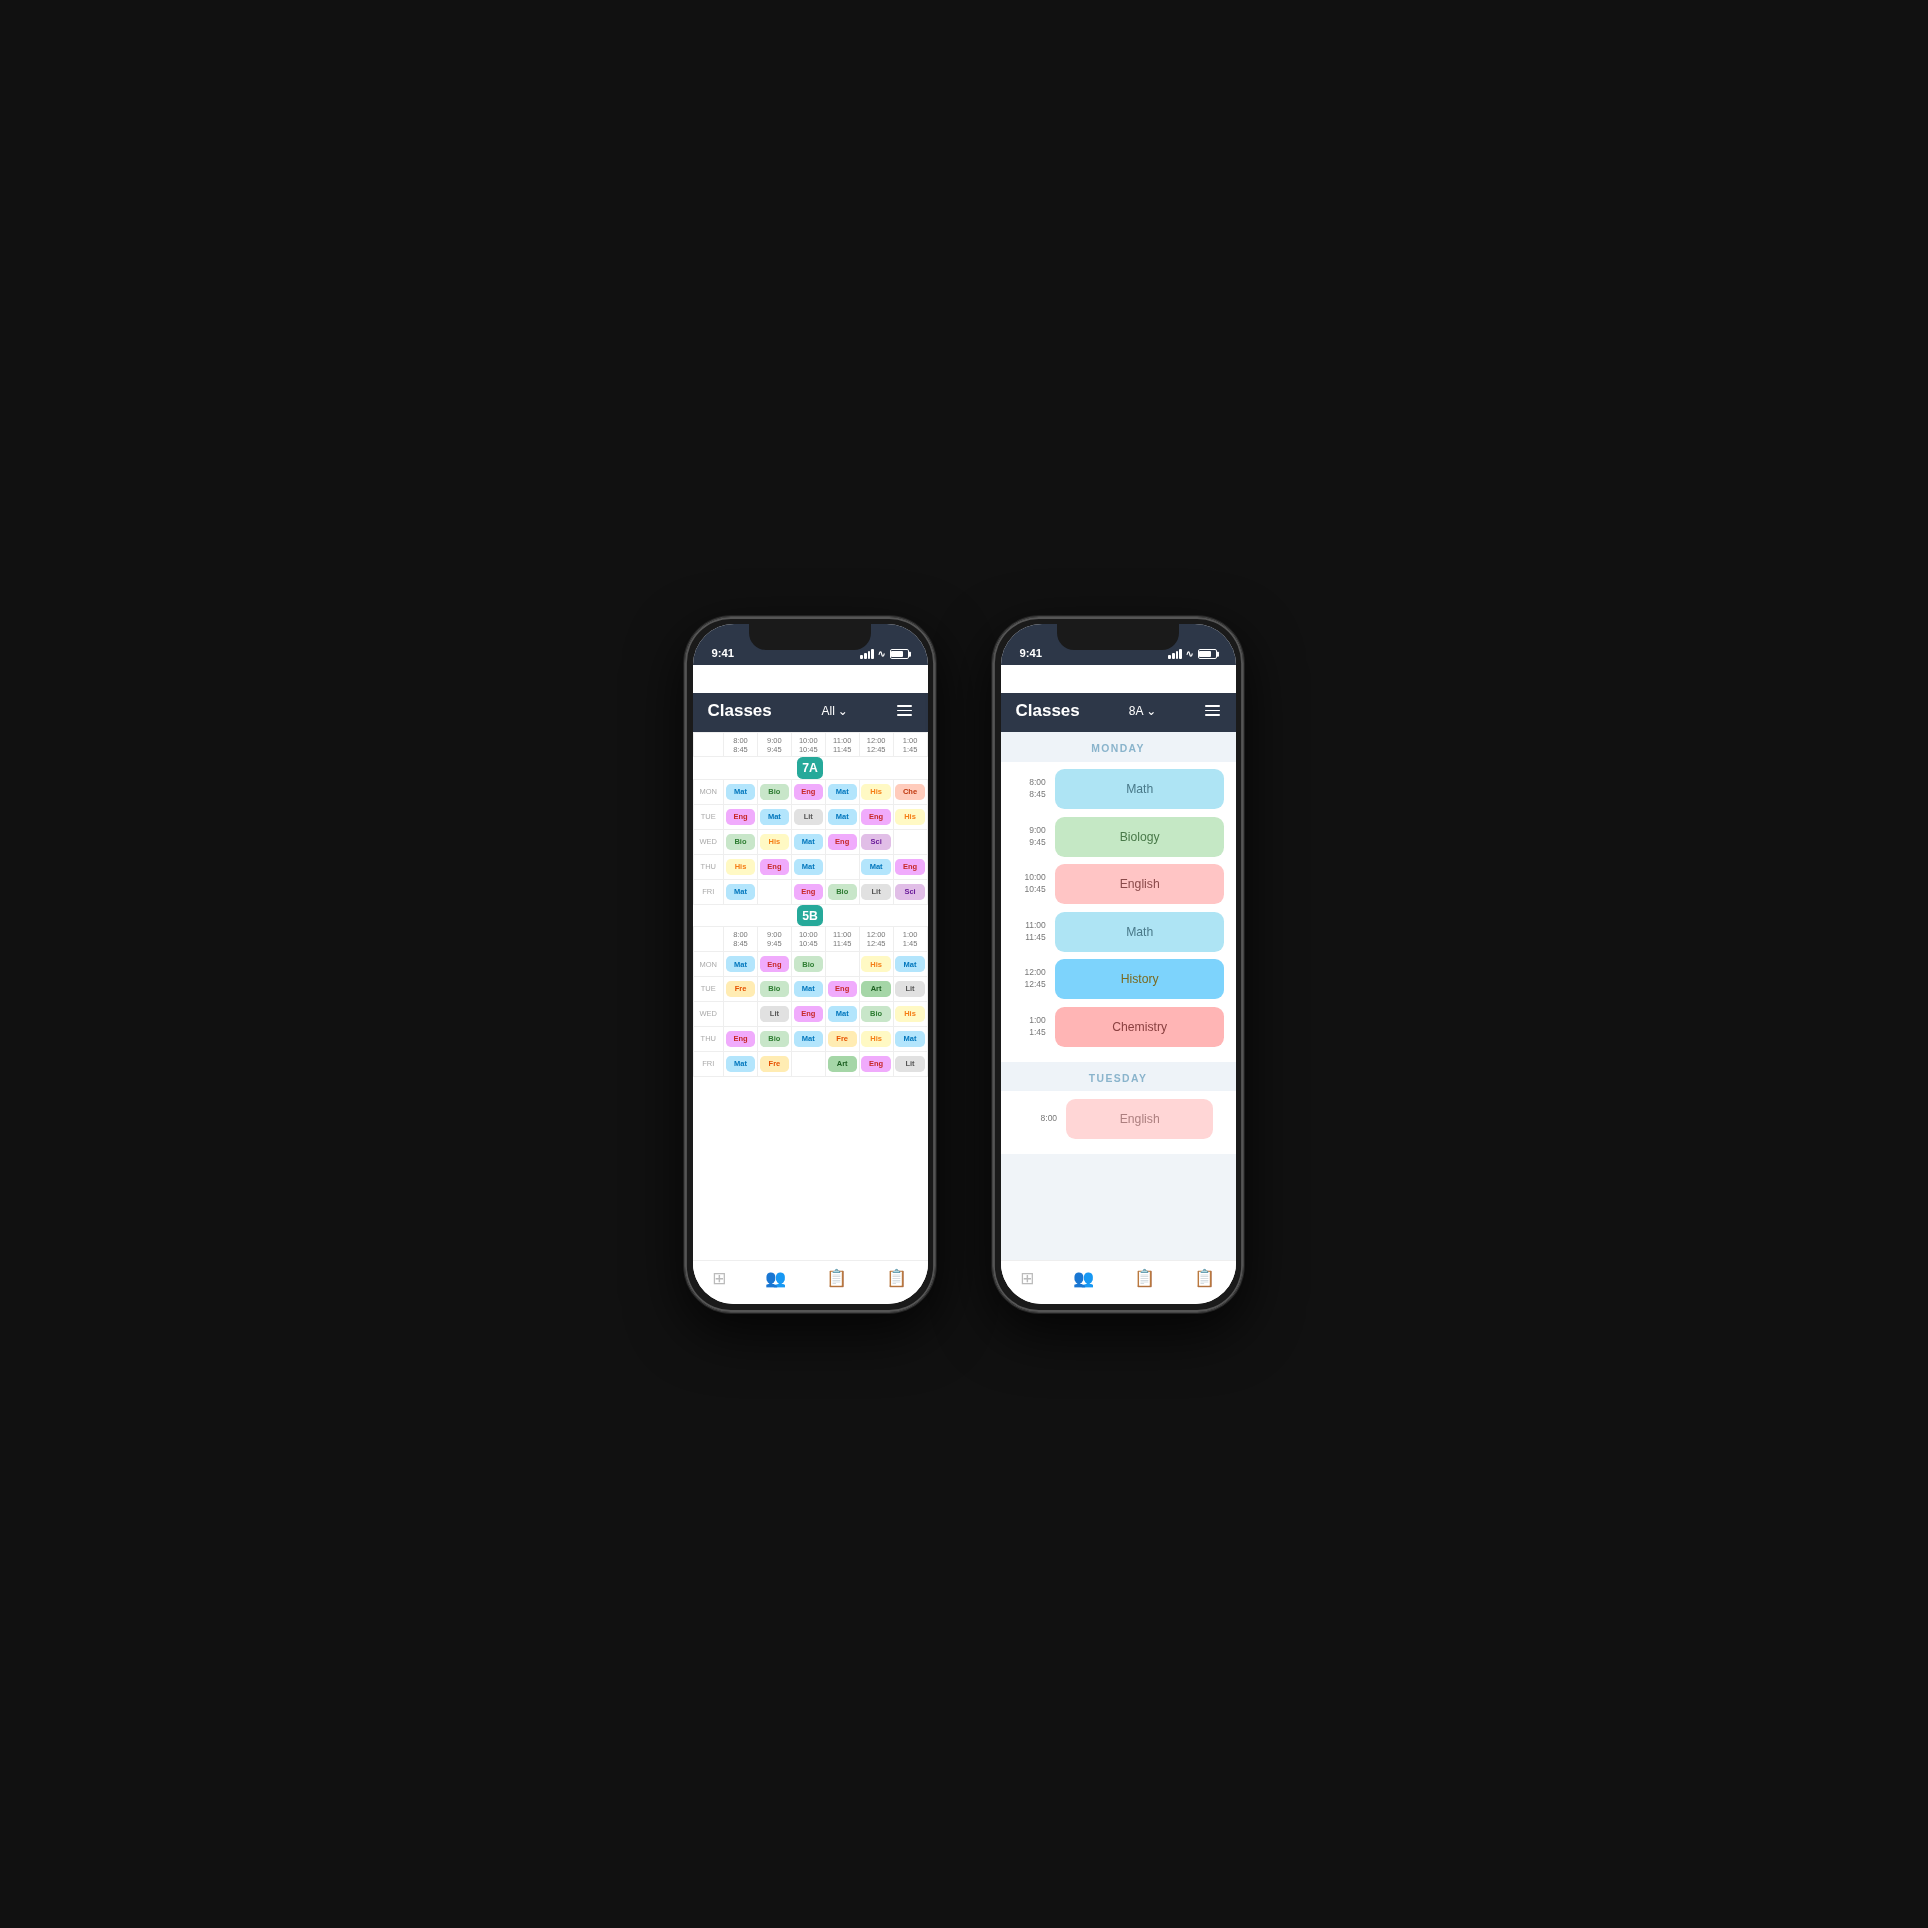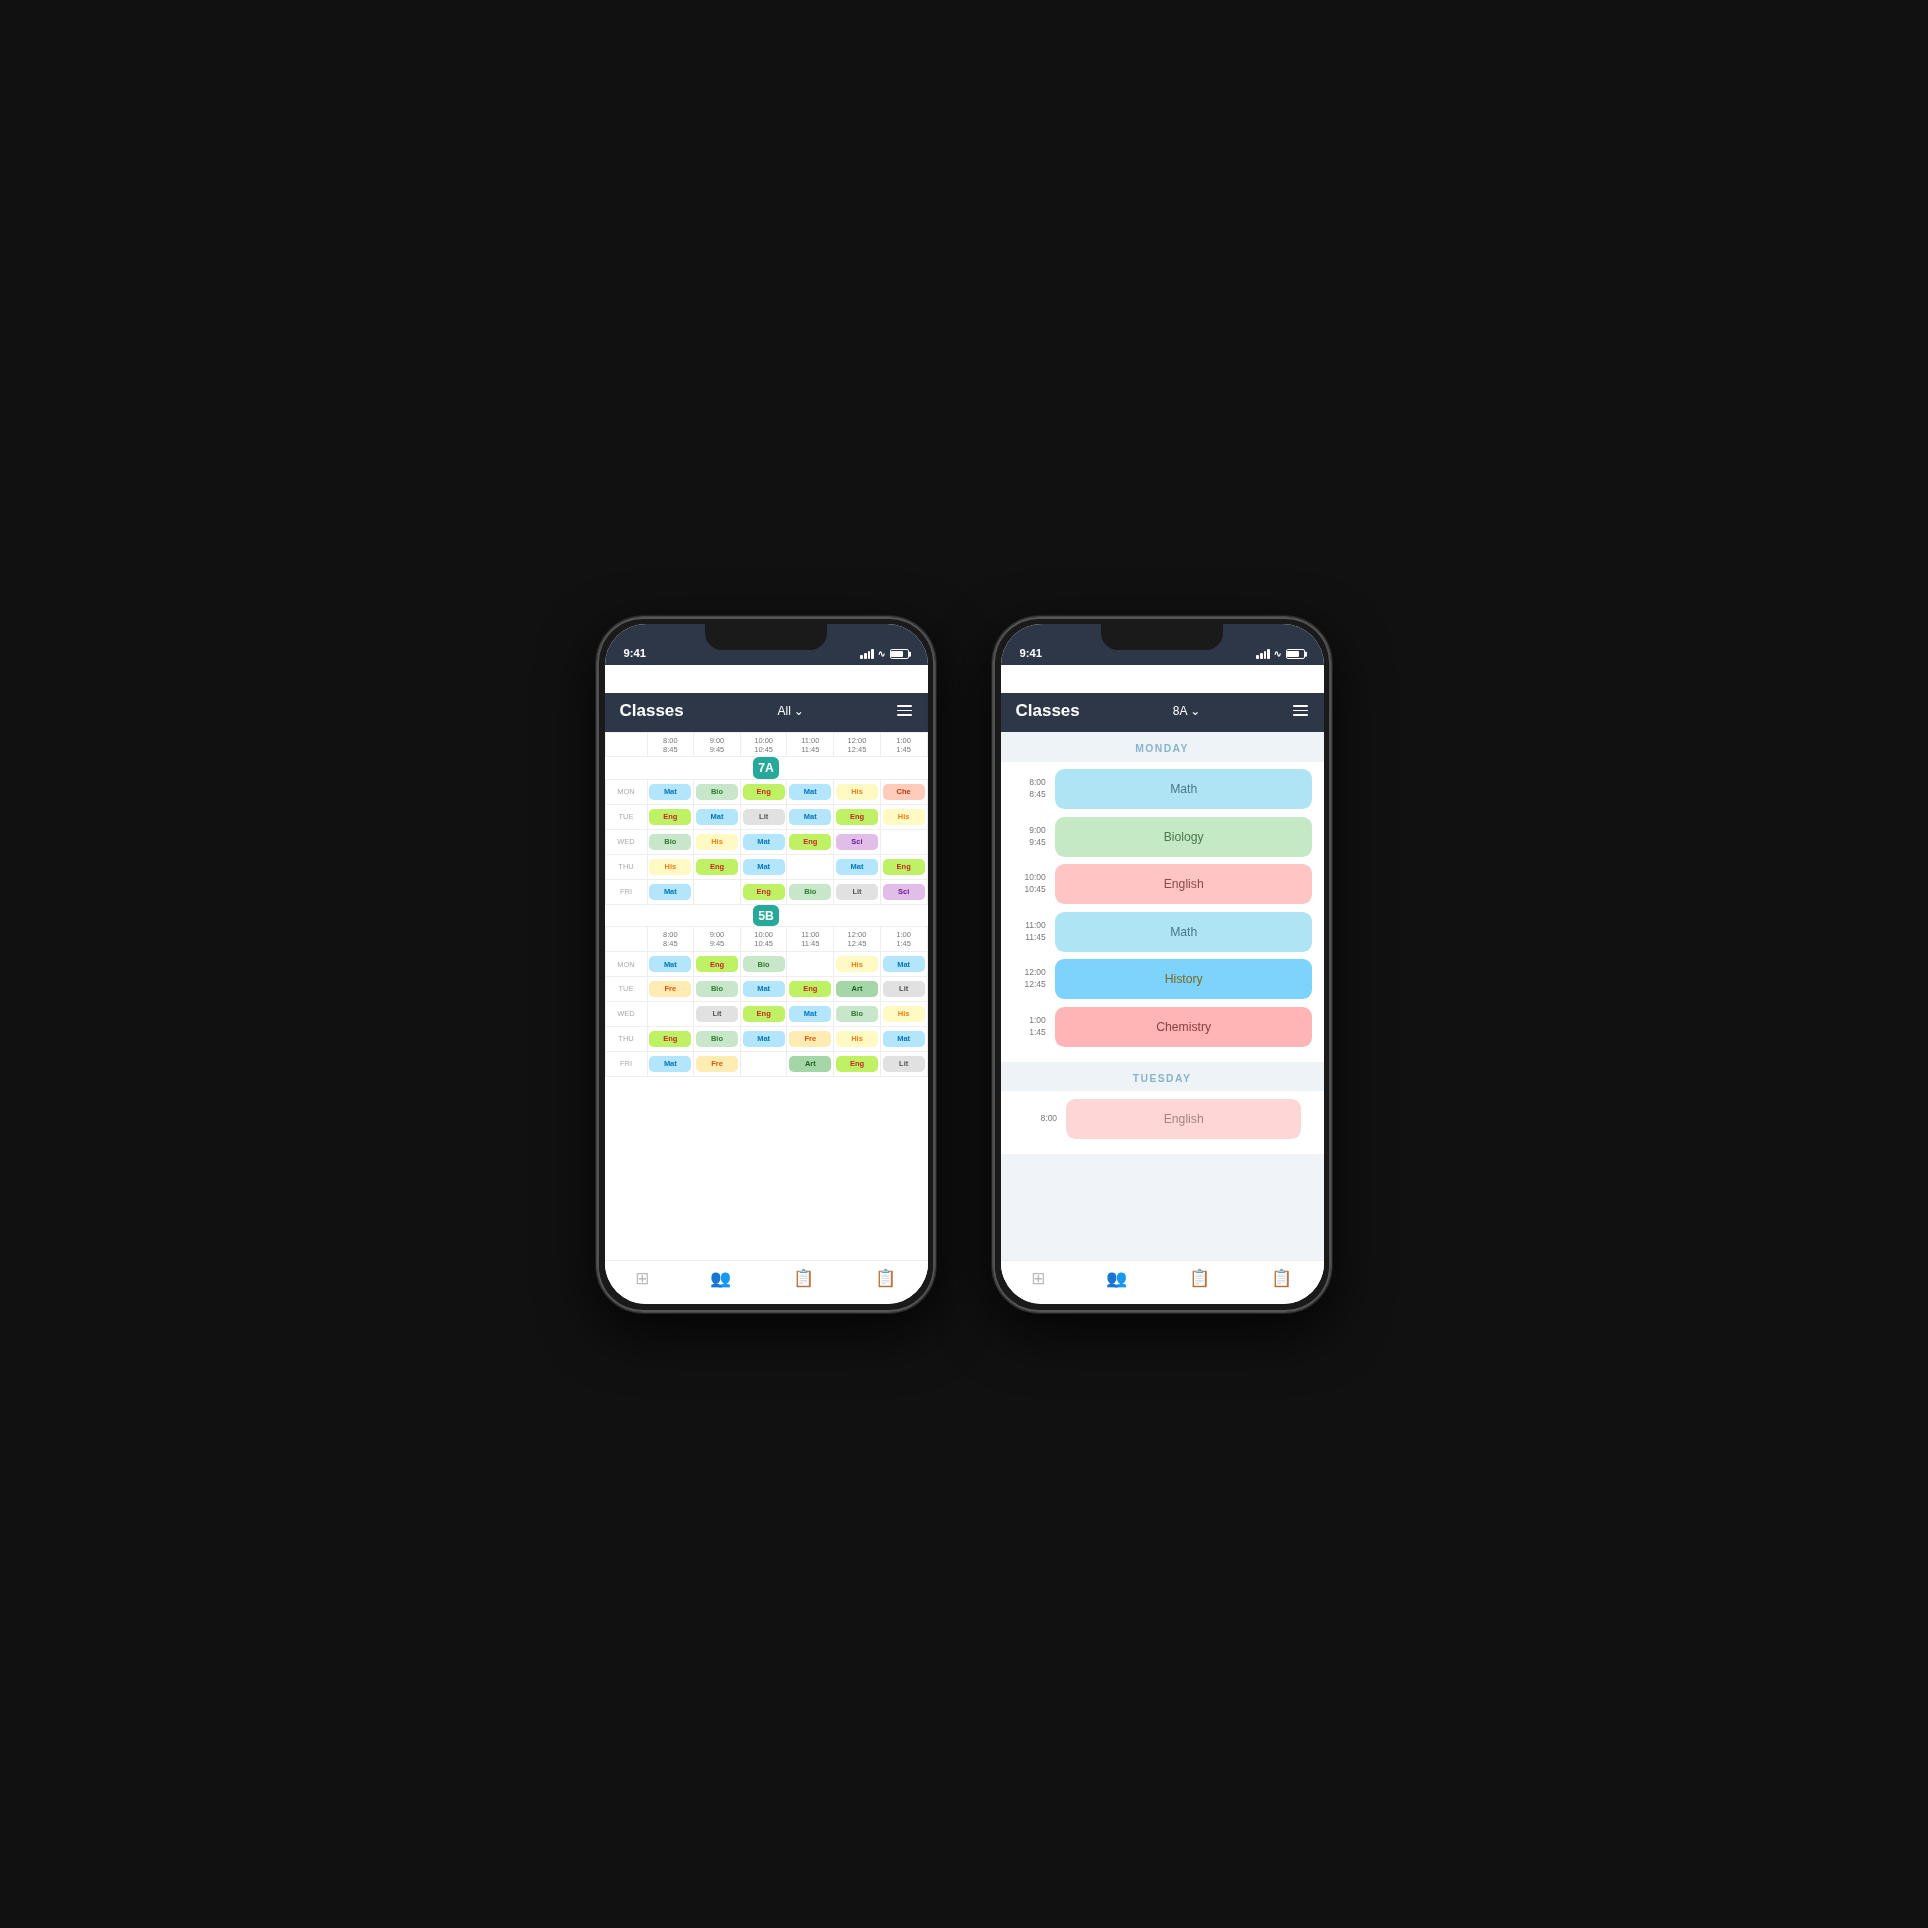--- a/index.html
+++ b/index.html
@@ -15,21 +15,21 @@
       width: 964px;
       height: 964px;
       display: flex;
       justify-content: center;
       align-items: center;
       gap: 56px;
     }
 
     
     .phone {
-      width: 340px;
+      width: 252px;
       height: 697px;
       background: #1a1a1a;
       border-radius: 47px;
       border: 1.9px solid #444;
       box-shadow: 0 0 0 0.9px #222, inset 0 0 0 1.9px #555, 0 19px 56px rgba(0,0,0,0.8);
       position: relative;
       overflow: hidden;
       display: flex;
       flex-direction: column;
     }
@@ -181,21 +181,21 @@
     .cell {
       border-radius: 4.7px;
       padding: 3.8px 1.9px;
       font-size: 7.5px;
       font-weight: 600;
       margin: 0.9px;
       display: block;
     }
     .mat { background: #b3e5fc; color: #0277bd; }
     .bio { background: #c8e6c9; color: #2e7d32; }
-    .eng { background: #bef264; color: #c62828; }
+    .eng { background: #f0abfc; color: #c62828; }
     .his { background: #fff9c4; color: #f57f17; }
     .lit { background: #e1e1e1; color: #555; }
     .sci { background: #e1bee7; color: #6a1b9a; }
     .che { background: #ffccbc; color: #bf360c; }
     .art { background: #a5d6a7; color: #1b5e20; }
     .fre { background: #ffecb3; color: #e65100; }
 
     
     .tab-bar {
       background: #fff;

